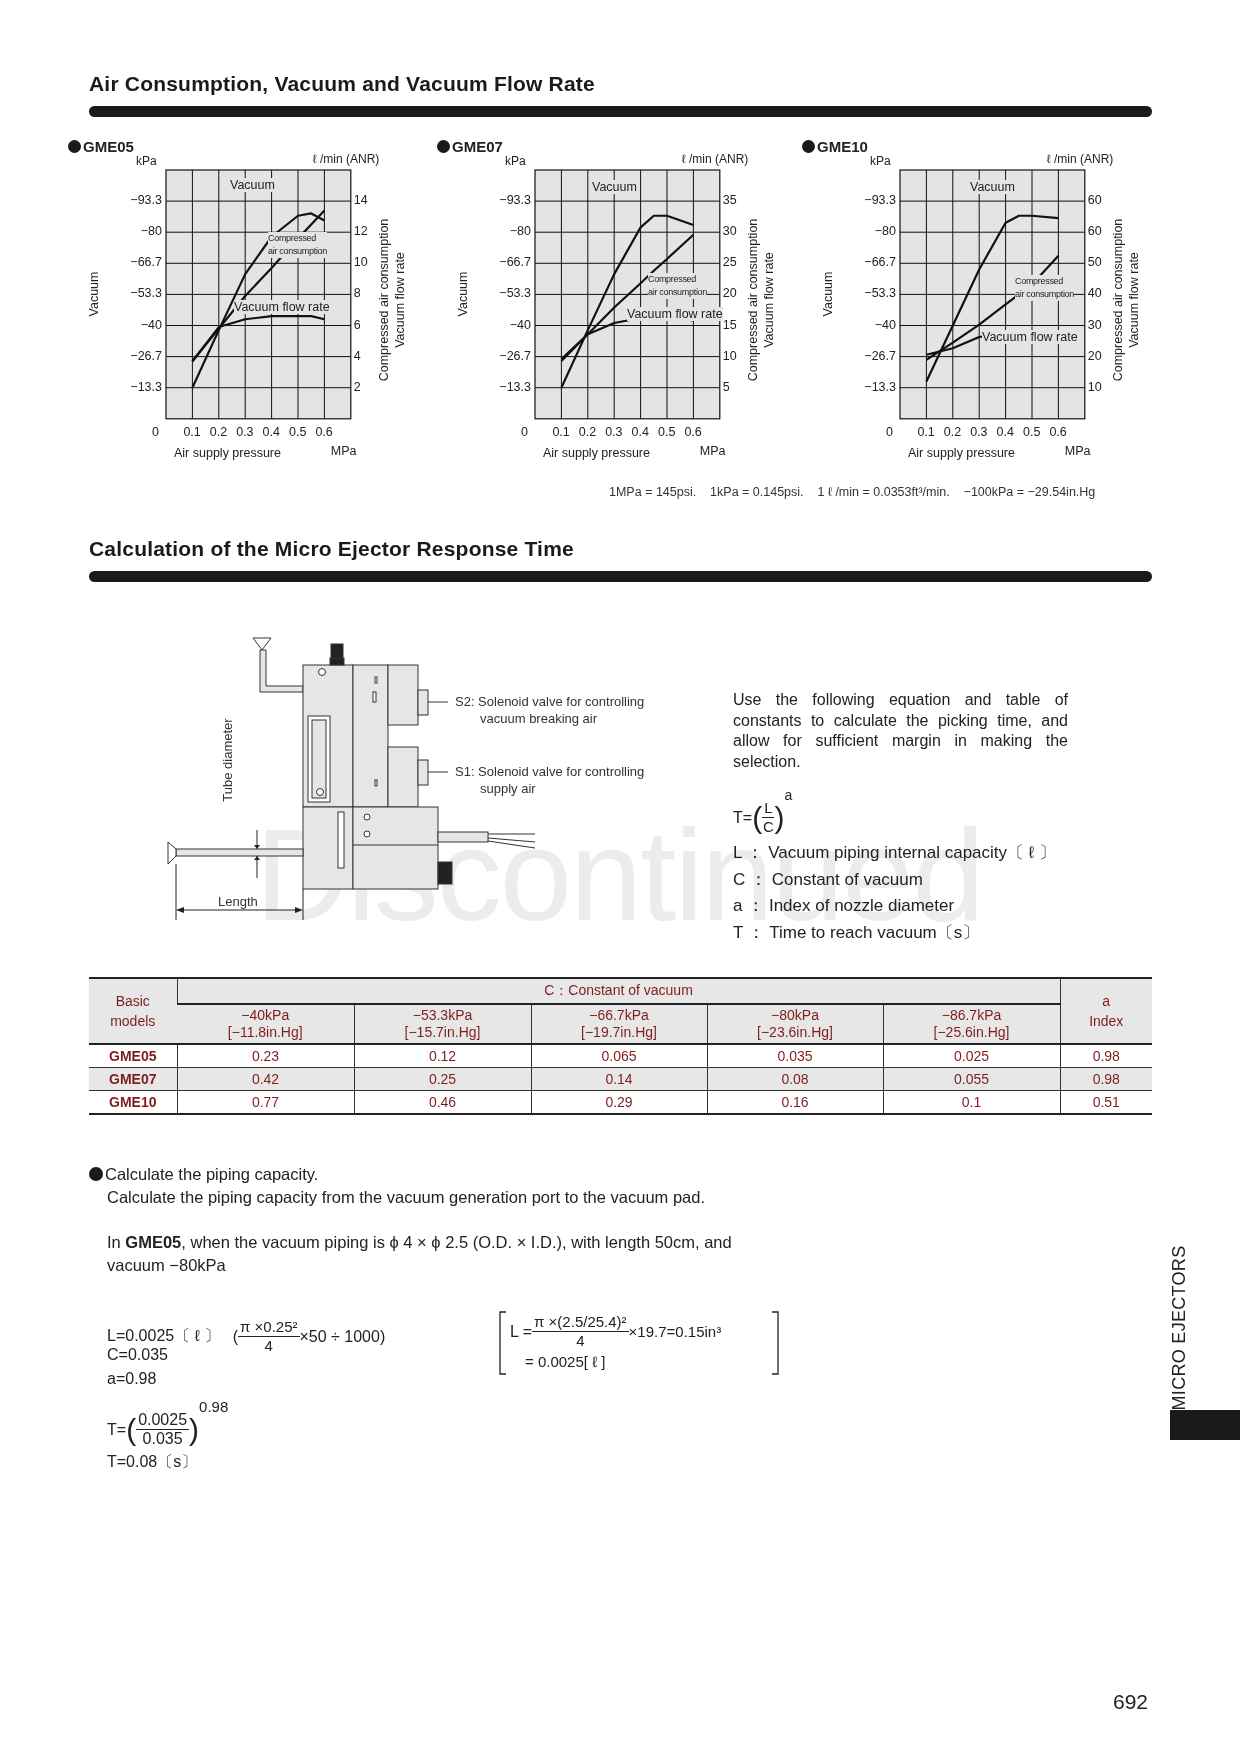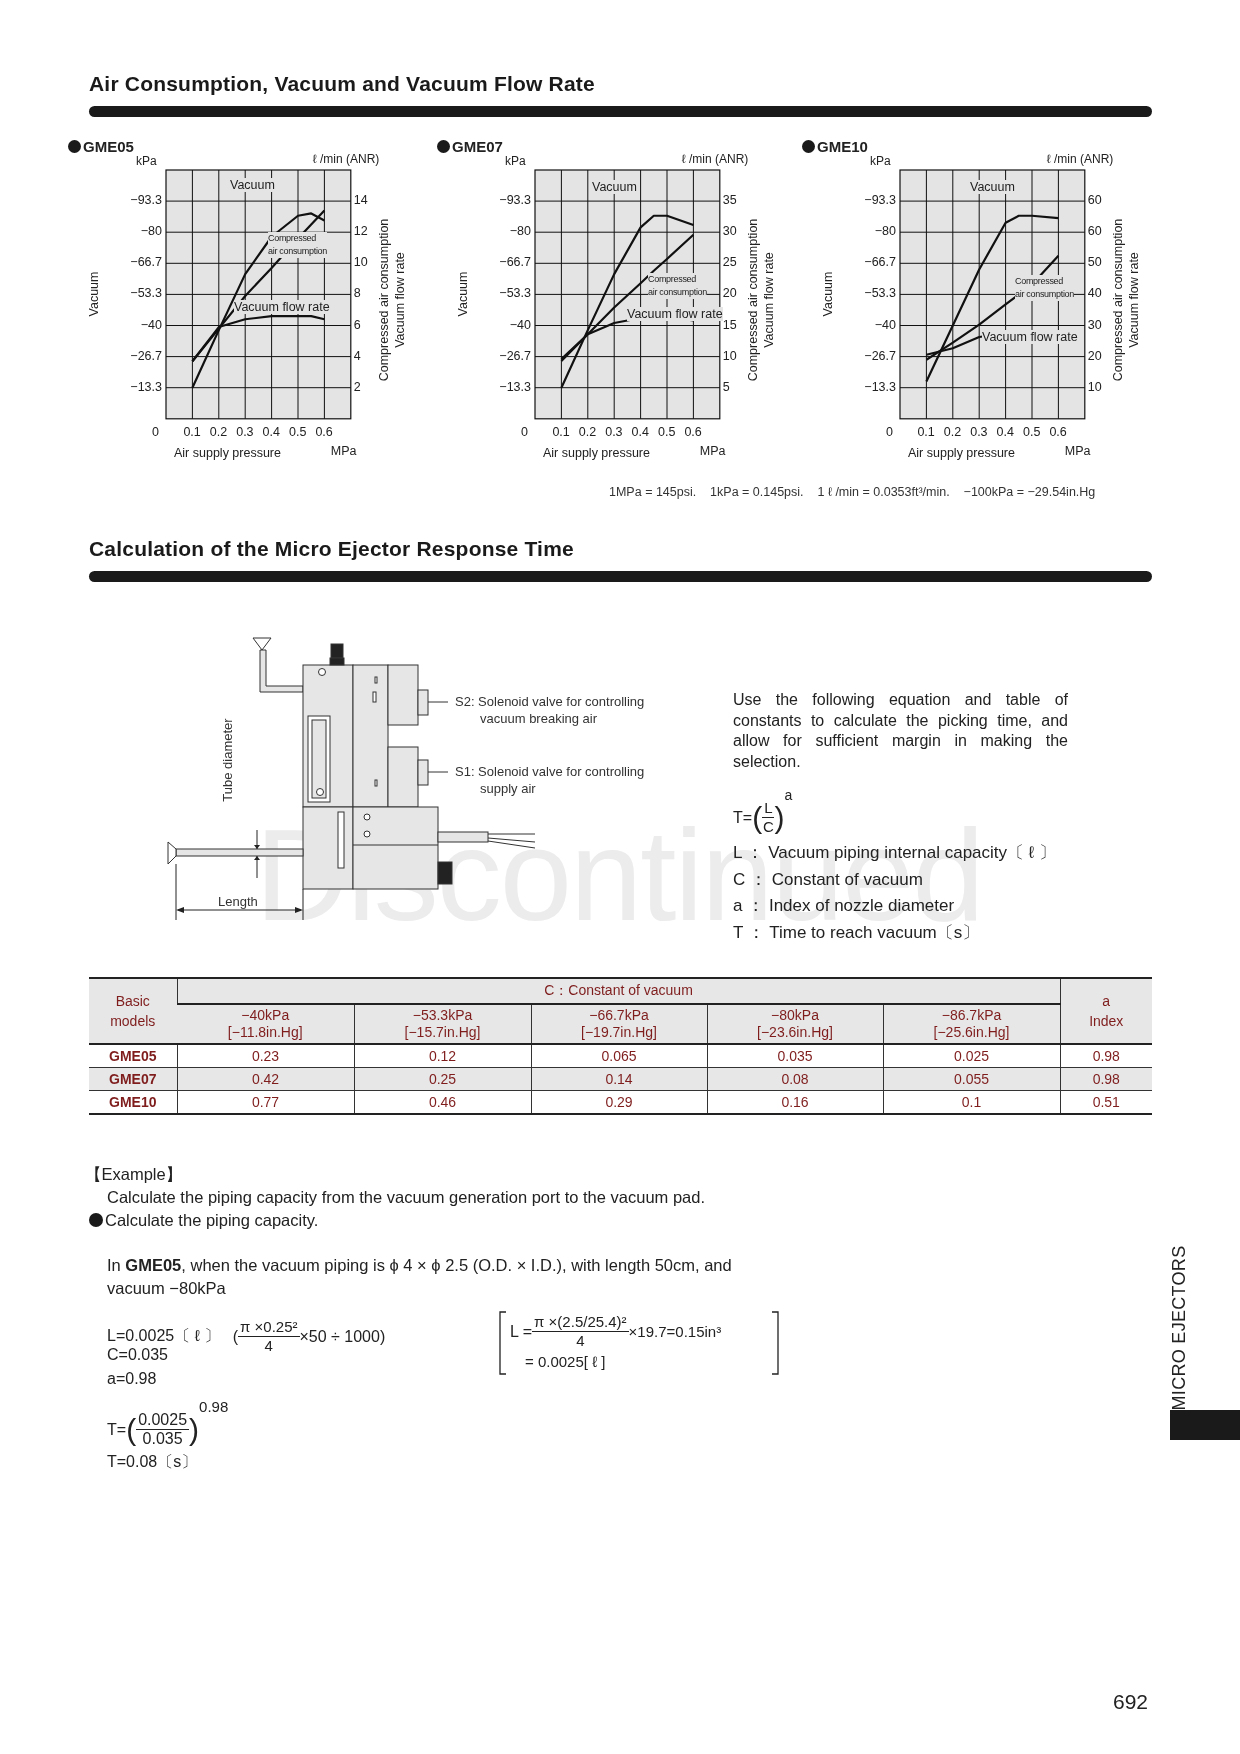--- a/index.html
+++ b/index.html
@@ -387,23 +387,22 @@
         <td>0.46</td>
         <td>0.29</td>
         <td>0.16</td>
         <td>0.1</td>
       <td>0.51</td>
     </tr>
   </tbody>
 </table>
 
 <div class="example">
-  <div style="margin-left:-4px;">【Example】</div>
+  <div><span style="display:inline-block;width:14px;height:14px;background:#1a1a1a;border-radius:50%;vertical-align:-1px;margin-right:2px;"></span><span>Calculate the piping capacity.</span></div>
   <div style="padding-left:18px;">Calculate the piping capacity from the vacuum generation port to the vacuum pad.</div>
-  <div><span style="display:inline-block;width:14px;height:14px;background:#1a1a1a;border-radius:50%;vertical-align:-1px;margin-right:2px;"></span><span>Calculate the piping capacity.</span></div>
   <div style="height:22px;"></div>
   <div style="padding-left:18px;"><span>In </span><b>GME05</b><span>, when the vacuum piping is ϕ 4 × ϕ 2.5 (O.D. × I.D.), with length 50cm, and</span></div>
   <div style="padding-left:18px;">vacuum −80kPa</div>
 </div>
 
 <div class="calc" style="left:107px;top:1318px;">
   <span style="vertical-align:middle;">L=0.0025〔 ℓ 〕</span>
   <span style="vertical-align:middle;margin-left:8px;">(</span><span class="frac" style="font-size:15px;"><span class="num" style="border-bottom:none;">π ×0.25²</span><span class="den" style="border-top:1px solid #222;">4</span></span><span style="vertical-align:middle;">×50 ÷ 1000)</span>
 </div>
 <div class="calc" style="left:107px;top:1346px;">C=0.035</div>

